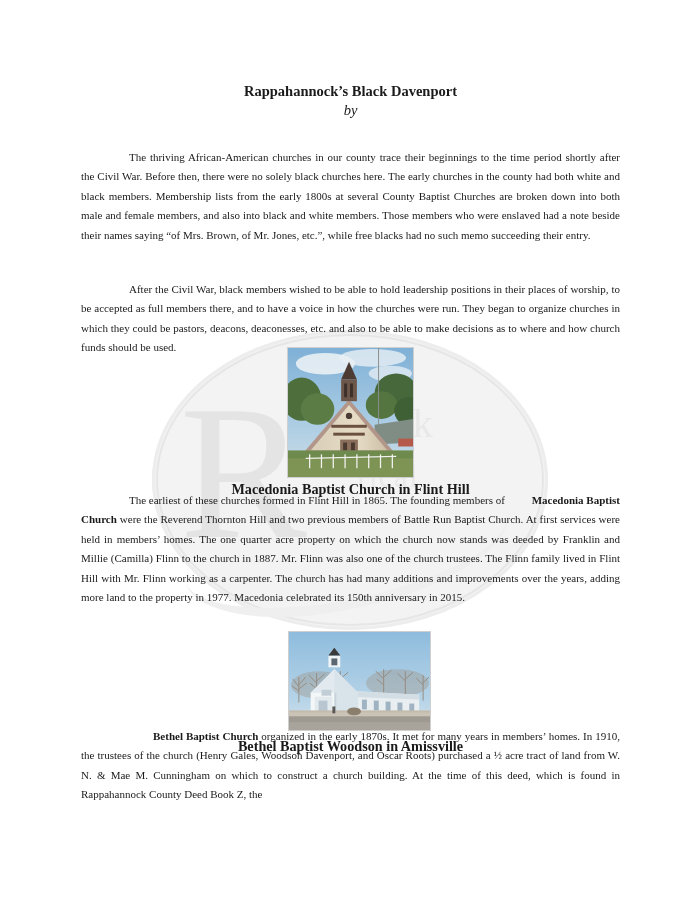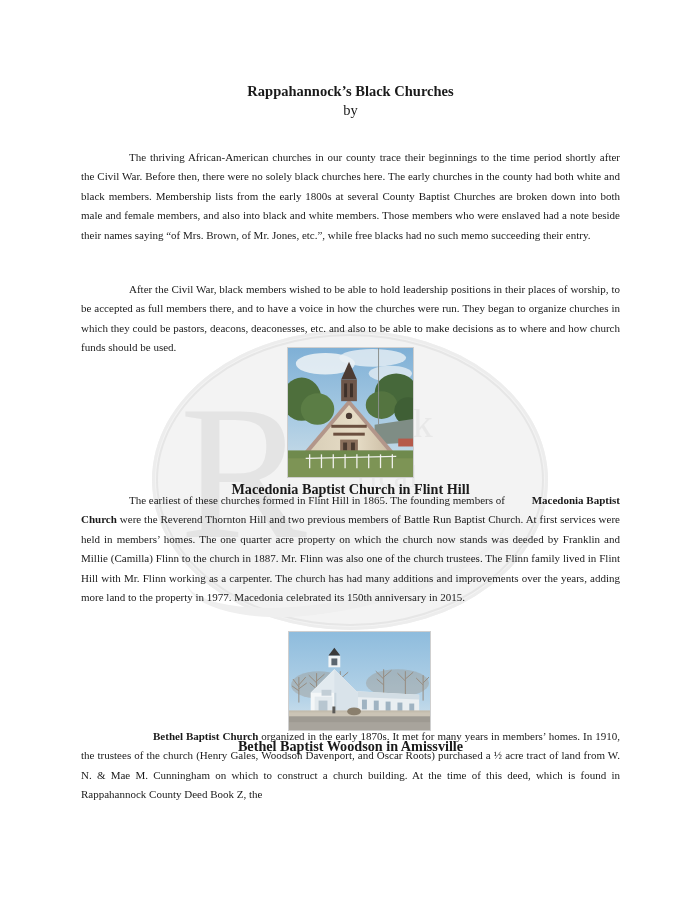--- a/index.html
+++ b/index.html
@@ -97,20 +97,21 @@
   .doc-title {
     font-size: 14.5px;
     font-weight: bold;
     line-height: 19px;
     margin: 0;
   }
   .doc-by {
     font-size: 14.5px;
     line-height: 19px;
     margin: 0;
+    font-style: italic;
   }
   .doc-author {
     font-size: 14.5px;
     line-height: 19px;
     margin: 0;
   }
 
   .body-text {
     position: absolute;
     left: 81px;
@@ -165,21 +166,21 @@
     <div class="wm-ring-outline"></div>
     <div class="wm-swash"></div>
     <div class="wm-letter">R</div>
     <div class="wm-word1">nock</div>
     <div class="wm-word2">rical</div>
   </div>
 
   <div class="content">
 
     <div class="title-block">
-      <p class="doc-title">Rappahannock’s Black Churches</p>
+      <p class="doc-title">Rappahannock’s Black Davenport</p>
       <p class="doc-by">by</p>
     </div>
 
     <div class="body-text para1">
       <p>The thriving African-American churches in our county trace their beginnings to the time period shortly after the Civil War. Before then, there were no solely black churches here. The early churches in the county had both white and black members. Membership lists from the early 1800s at several County Baptist Churches are broken down into both male and female members, and also into black and white members. Those members who were enslaved had a note beside their names saying “of Mrs. Brown, of Mr. Jones, etc.”, while free blacks had no such memo succeeding their entry.</p>
     </div>
 
     <div class="body-text para2">
       <p>After the Civil War, black members wished to be able to hold leadership positions in their places of worship, to be accepted as full members there, and to have a voice in how the churches were run. They began to organize churches in which they could be pastors, deacons, deaconesses, etc. and also to be able to make decisions as to where and how church funds should be used.</p>
     </div>

